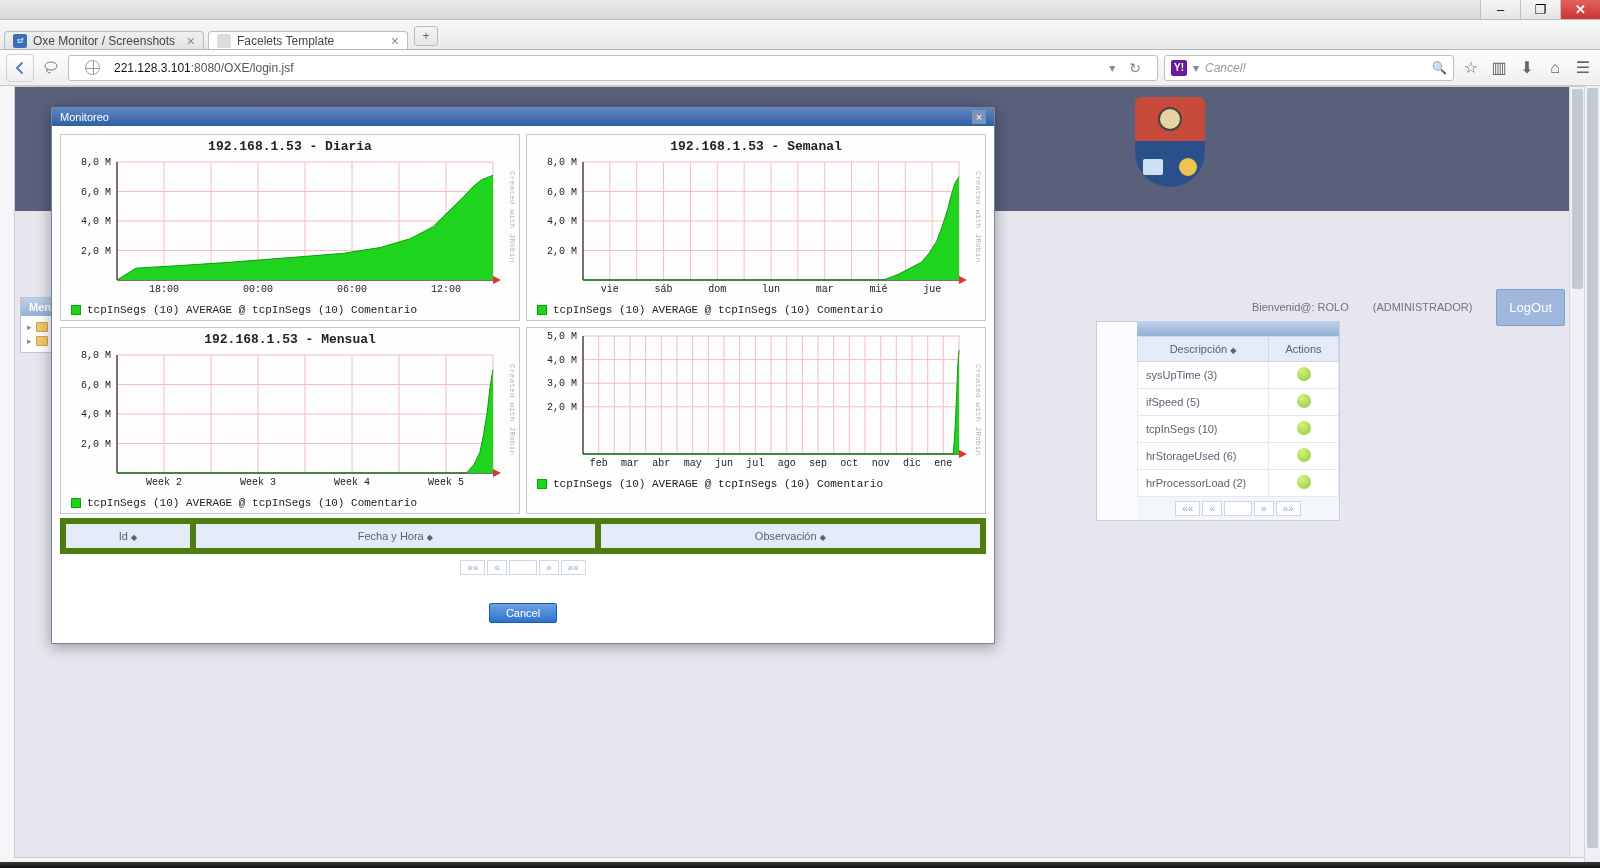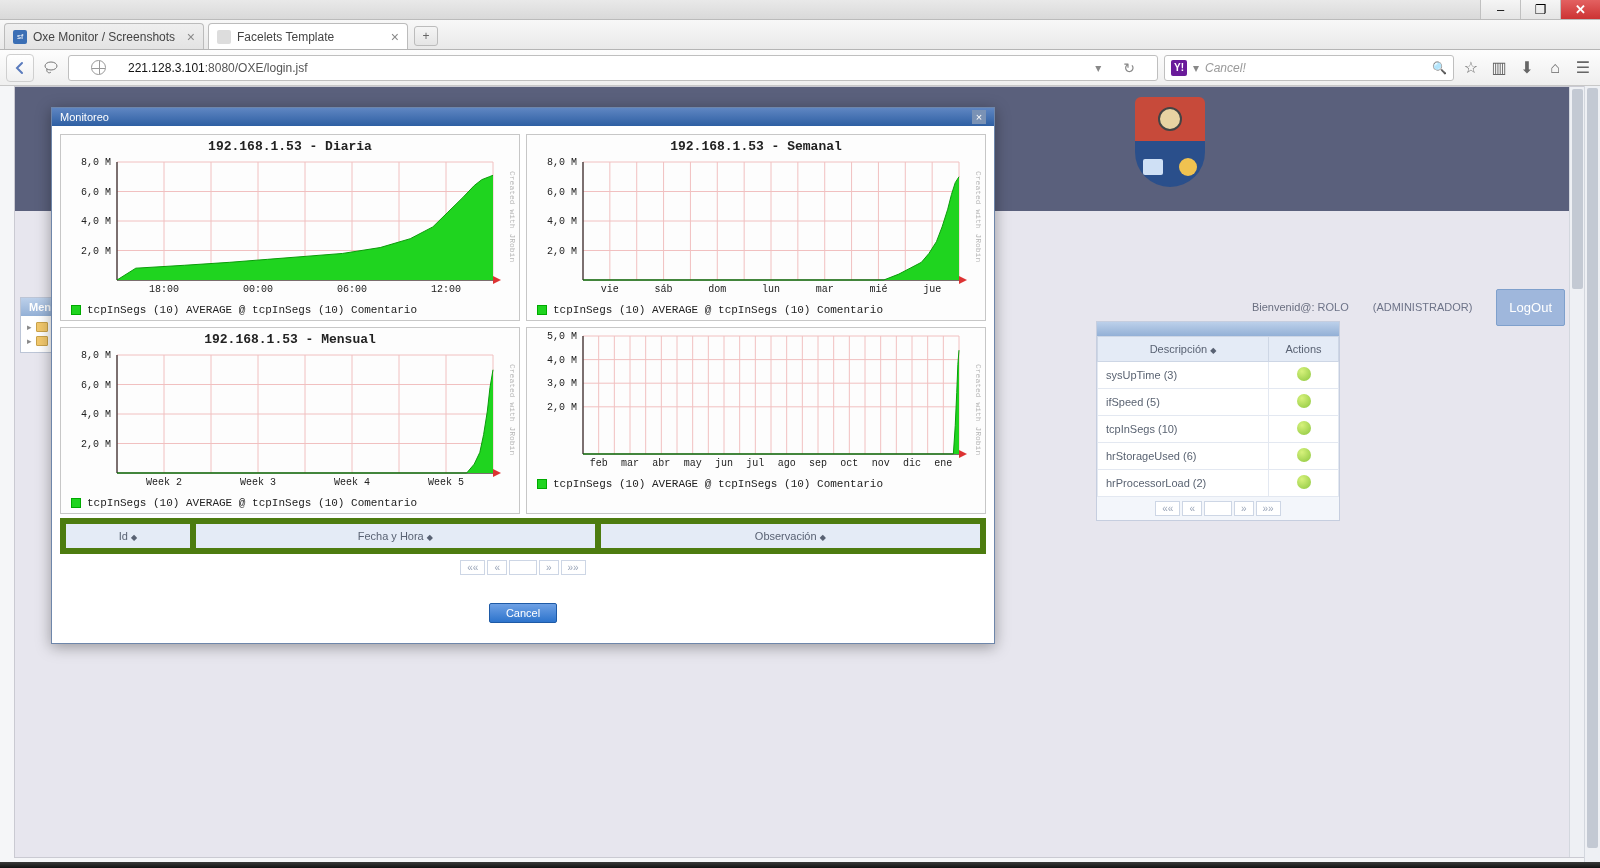--- a/index.html
+++ b/index.html
@@ -7,31 +7,31 @@
 
   
   .win-titlebar { height: 20px; background: linear-gradient(#e9e9e9,#d9d9d9); display:flex; justify-content:flex-end; align-items:stretch; border-bottom:1px solid #bbb;}
   .win-btn { width:40px; display:flex; align-items:center; justify-content:center; border-left:1px solid #c0c0c0; font-family:Arial; font-size:13px;}
   .win-btn.close { background:linear-gradient(#e36161,#c33); color:white; font-weight:bold;}
   .win-btn.max { background:linear-gradient(#f5f5f5,#e5e5e5);}
   .win-btn.min { background:linear-gradient(#f5f5f5,#e5e5e5);}
 
   
   .tabstrip { height:30px; background:linear-gradient(#f8f8f8,#e9e9e9); display:flex; align-items:flex-end; border-bottom:1px solid #b5b5b5;}
-  .tab { height:26px; min-width:200px; max-width:200px; border:1px solid #bcbcbc; border-bottom:none; border-radius:4px 4px 0 0; margin-left:4px; display:flex; align-items:center; padding:0 8px; gap:6px; font-size:12px; color:#444;}
+  .tab { height:18px; min-width:200px; max-width:200px; border:1px solid #bcbcbc; border-bottom:none; border-radius:4px 4px 0 0; margin-left:4px; display:flex; align-items:center; padding:0 8px; gap:6px; font-size:12px; color:#444;}
   .tab.inactive{ background:linear-gradient(#efefef,#e3e3e3);}
   .tab.active{ background:#fff; }
   .tab .favicon{ width:14px;height:14px; background:#3b6fb5; border-radius:2px; font-size:8px; color:#fff; display:flex;align-items:center;justify-content:center;}
   .tab .tclose{ margin-left:auto; color:#888; font-size:14px;}
   .newtab{ width:24px; height:20px; margin:0 6px 3px 6px; border:1px solid #bcbcbc; border-radius:3px; background:linear-gradient(#f5f5f5,#e5e5e5); display:flex;align-items:center;justify-content:center; color:#666;}
 
   
   .navbar { height:36px; background:linear-gradient(#fdfdfd,#efefef); display:flex; align-items:center; padding:0 6px; gap:6px; border-bottom:1px solid #c8c8c8;}
   .navbtn{ width:28px;height:28px; border:1px solid #cfcfcf; border-radius:4px; background:linear-gradient(#fff,#f0f0f0); display:flex;align-items:center;justify-content:center; color:#555;}
-  .urlbox{ flex:1; height:26px; border:1px solid #bfbfbf; border-radius:3px; background:#fff; display:flex; align-items:center; padding:0 22px; gap:22px; color:#555;}
+  .urlbox{ flex:1; height:26px; border:1px solid #bfbfbf; border-radius:3px; background:#fff; display:flex; align-items:center; padding:0 16px; gap:14px; color:#555;}
   .urlbox .globe{ width:15px;height:15px; border:1px solid #999; border-radius:50%; position:relative;}
   .urlbox .globe::before{content:"";position:absolute;left:0;right:0;top:50%;border-top:1px solid #999;}
   .urlbox .globe::after{content:"";position:absolute;top:0;bottom:0;left:50%;border-left:1px solid #999;}
   .urlbox .addr .host{color:#111;}
   .urlbox .dd{ margin-left:auto; color:#888;}
   .urlbox .reload{ color:#888; font-size:14px;}
   .searchbox{ width:290px; height:26px; border:1px solid #bfbfbf; border-radius:3px; background:#fff; display:flex; align-items:center; padding:0 6px; gap:6px; color:#888;}
   .searchbox .yicon{ width:16px;height:16px;background:#6a1b9a;color:#fff;font-weight:bold;display:flex;align-items:center;justify-content:center;font-size:10px;border-radius:2px;}
   .searchbox .mag{ margin-left:auto; color:#666;}
   .tbicon{ width:22px;height:22px; color:#666; display:flex;align-items:center;justify-content:center; font-size:16px;}
@@ -53,21 +53,21 @@
   .link{ color:#6d7388;}
   .logout{ background:#9fb7dc; border:1px solid #7fa0cc; color:#fff; padding:10px 12px; border-radius:2px; font-size:13px;}
 
   .menu-panel{ position:absolute; left:5px; top:210px; width:250px; background:#fff; border:1px solid #bcc5d6;}
   .menu-panel .hdr{ background:linear-gradient(#bcd0ea,#93b0d6); color:#fff; font-size:11px; font-weight:bold; padding:3px 8px;}
   .menu-panel .body{ padding:4px 6px;}
   .tree-item{ display:flex; align-items:center; gap:4px; color:#466; font-size:11px; padding:2px 0;}
   .tree-item .tri{ color:#888; font-size:9px;}
   .tree-item .folder{ width:12px;height:10px;background:#f2c86c;border:1px solid #caa34b;border-radius:1px;}
 
-  .data-panel{ position:absolute; right:245px; top:234px; width:244px; background:#fbfcff; border:1px solid #c6cedf;}
+  .data-panel{ position:absolute; right:245px; top:234px; width:244px; background:#fbfcff; border:1px solid #c6cedf;padding-left:40px;}
   .data-panel .phdr{ height:14px; background:linear-gradient(#bcd0ea,#93b0d6);}
   .data-table{ width:100%; border-collapse:collapse; font-size:11px;}
   .data-table th{ background:#e4ebf6; color:#596273; padding:6px 8px; border:1px solid #cdd6e5; font-weight:normal;}
   .data-table td{ padding:5px 8px; border:1px solid #e3e8f1; color:#5a6372; background:#fff;margin-top:14px;}
   .data-table td.act{ text-align:center;}
   .bullet{ display:inline-block;width:14px;height:14px;border-radius:50%;background:radial-gradient(circle at 35% 30%, #d7f27c, #8cc63e);}
   .data-pager{ display:flex; justify-content:center; gap:2px; padding:4px; background:#f3f6fb;}
   .pgbtn{ border:1px solid #cdd6e5; background:#fff; color:#9aa5b8; font-size:10px; padding:1px 6px;}
 
   

